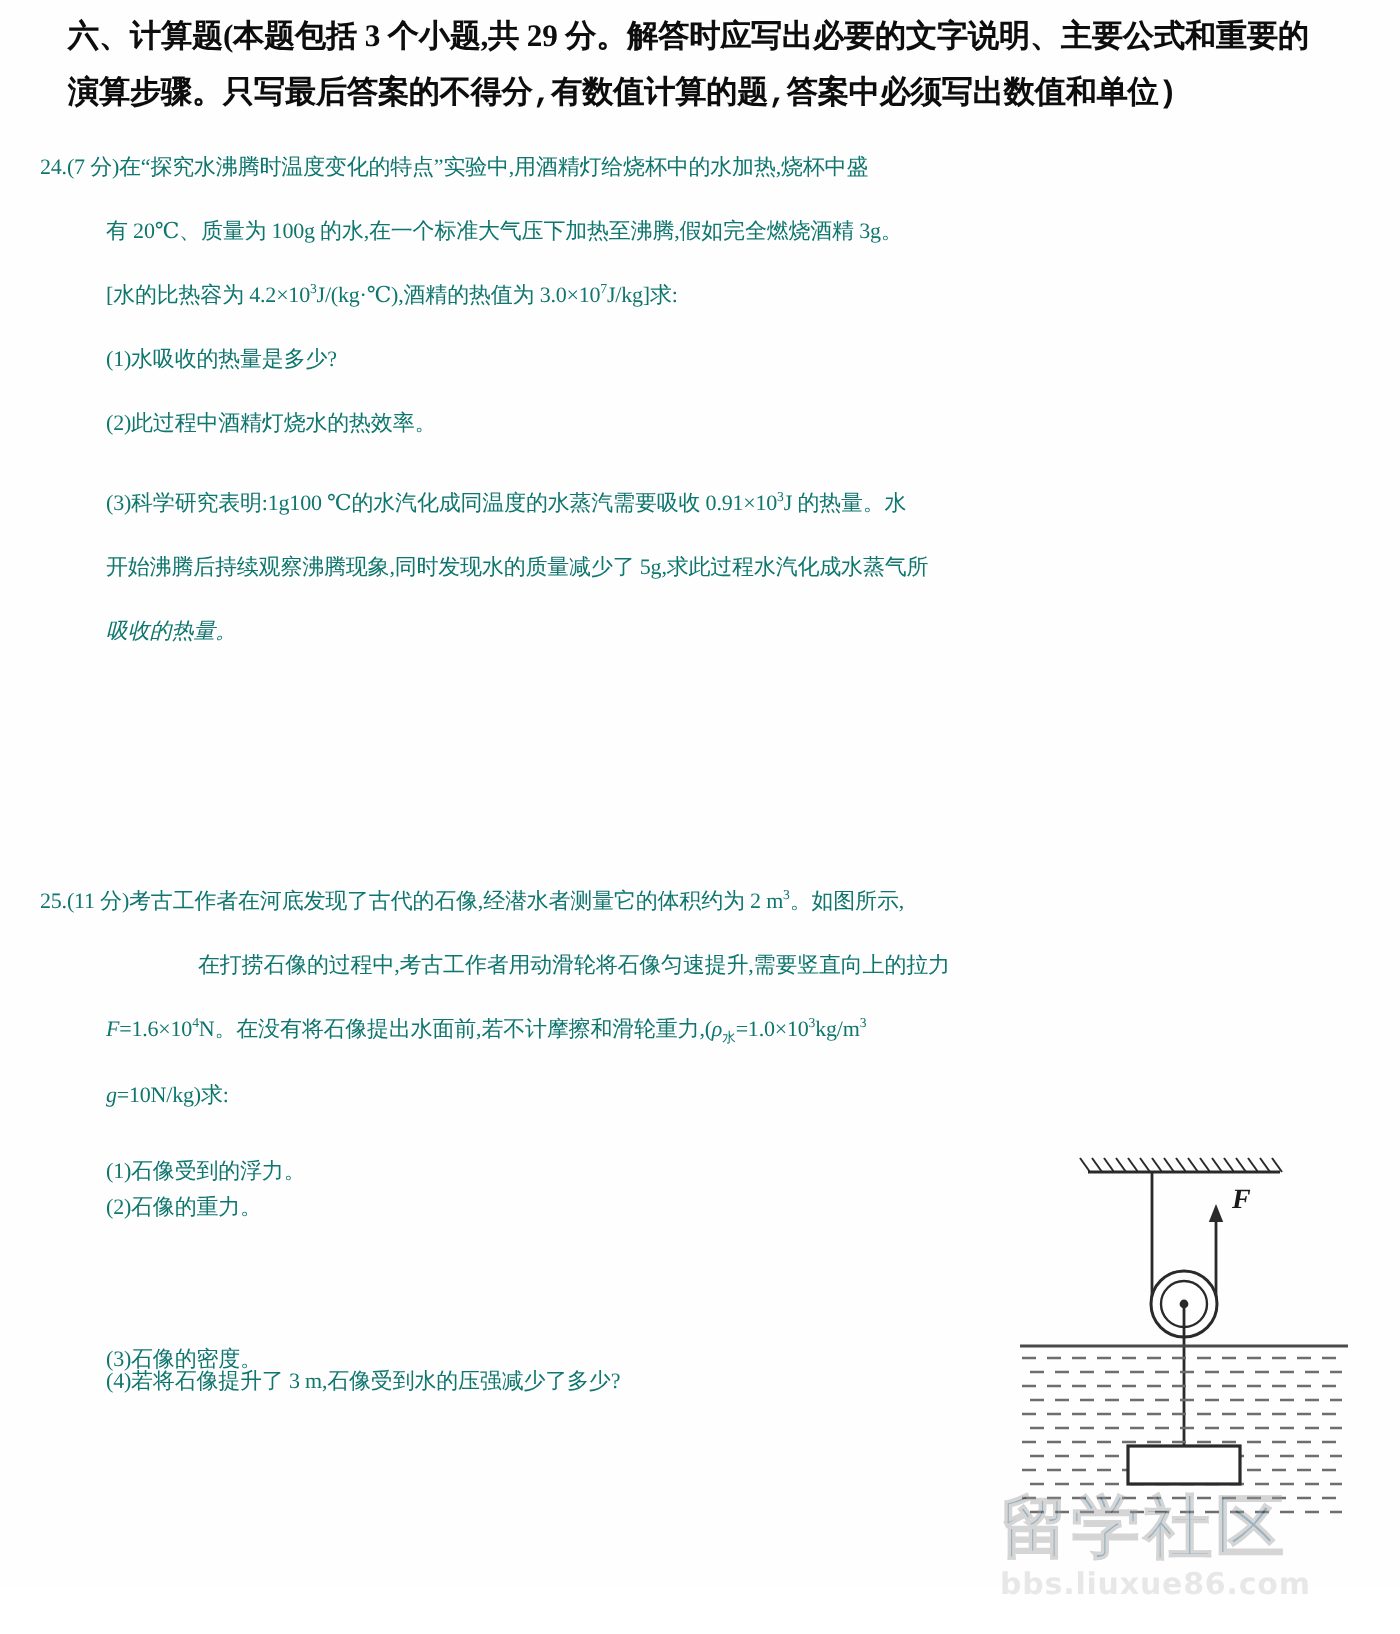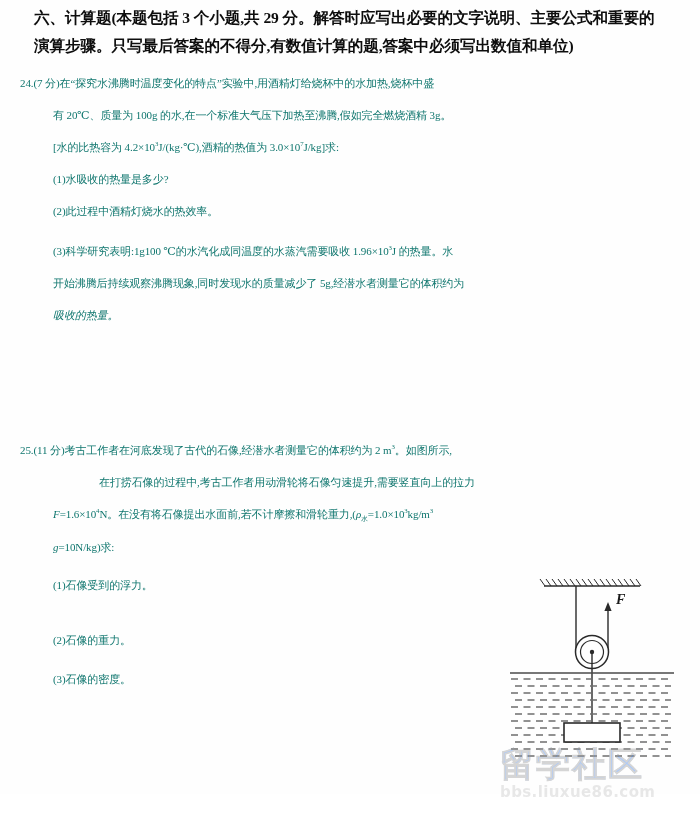--- a/index.html
+++ b/index.html
@@ -52,39 +52,39 @@
     vertical-align: sub;
     line-height: 0;
   }
 
   .ital {
     font-style: italic;
   }
 
   
   #section-header-l1 { left: 34px; top: 8px; }
-  #section-header-l2 { left: 34px; top: 36px; }
+  #section-header-l2 { left: 34px; top: 36px; font-family: Liberation Mono, monospace; }
 
   
   #q24-l1 { left: 20px;  top: 76px; }
   #q24-l2 { left: 53px;  top: 108px; }
   #q24-l3 { left: 53px;  top: 140px; }
   #q24-s1 { left: 53px;  top: 172px; }
   #q24-s2 { left: 53px;  top: 204px; }
   #q24-s3a { left: 53px; top: 244px; }
   #q24-s3b { left: 53px; top: 276px; }
   #q24-s3c { left: 53px; top: 308px; font-style: italic; }
 
   
   #q25-l1 { left: 20px;  top: 443px; }
   #q25-l2 { left: 53px;  top: 475px; margin-left: 46px; }
   #q25-l3 { left: 53px;  top: 507px; }
   #q25-l4 { left: 53px;  top: 540px; }
   #q25-s1 { left: 53px;  top: 578px; }
-  #q25-s2 { left: 53px;  top: 633px; }
+  #q25-s2 { left: 53px;  top: 596px; }
   #q25-s3 { left: 53px;  top: 648px; margin-top: 24px; }
   #q25-s4 { left: 53px;  top: 683px; }
 
   
   #figure {
     position: absolute;
     left: 492px;
     top: 578px;
     width: 200px;
     height: 185px;
@@ -98,21 +98,21 @@
     width: 196px;
     height: 66px;
     pointer-events: none;
     opacity: 0.42;
   }
   #watermark .wm-cn {
     font-family: "DejaVu Sans", sans-serif;
     font-weight: bold;
     font-size: 34px;
     letter-spacing: 2px;
-    color: #3b82f6;
+    color: #0c4a6e;
     line-height: 38px;
     -webkit-text-stroke: 0.6px #9e9e9e;
   }
   #watermark .wm-url {
     font-family: "DejaVu Sans", sans-serif;
     font-weight: bold;
     font-size: 15px;
     letter-spacing: 0.4px;
     color: #c9c9c9;
     line-height: 18px;
@@ -135,42 +135,43 @@
   </div>
 
   <div class="line" id="q24-l3">
     <span>[水的比热容为 4.2×10</span><sup>3</sup><span>J/(kg·℃),酒精的热值为 3.0×10</span><sup>7</sup><span>J/kg]求:</span>
   </div>
 
   <div class="line" id="q24-s1">(1)水吸收的热量是多少?</div>
   <div class="line" id="q24-s2">(2)此过程中酒精灯烧水的热效率。</div>
 
   <div class="line" id="q24-s3a">
-    <span>(3)科学研究表明:1g100 ℃的水汽化成同温度的水蒸汽需要吸收 1.96×10</span><sup>3</sup><span>J 的热量。水</span>
-  </div>
-  <div class="line" id="q24-s3b">开始沸腾后持续观察沸腾现象,同时发现水的质量减少了 5g,经潜水者测量它的体积约为</div>
+    <span>(3)科学研究表明:1g100 ℃的水汽化成同温度的水蒸汽需要吸收 0.91×10</span><sup>3</sup><span>J 的热量。水</span>
+  </div>
+  <div class="line" id="q24-s3b">开始沸腾后持续观察沸腾现象,同时发现水的质量减少了 5g,求此过程水汽化成水蒸气所</div>
   <div class="line" id="q24-s3c">吸收的热量。</div>
 
   <div class="line" id="q25-l1">
     <span class="num">25.</span><span class="num">(11 分)</span><span>考古工作者在河底发现了古代的石像,经潜水者测量它的体积约为 2 m</span><sup>3</sup><span>。如图所示,</span>
   </div>
 
   <div class="line" id="q25-l2">在打捞石像的过程中,考古工作者用动滑轮将石像匀速提升,需要竖直向上的拉力</div>
 
   <div class="line" id="q25-l3">
     <span class="ital">F</span><span>=1.6×10</span><sup>4</sup><span>N。在没有将石像提出水面前,若不计摩擦和滑轮重力,(</span><span class="ital">ρ</span><sub>水</sub><span>=1.0×10</span><sup>3</sup><span>kg/m</span><sup>3</sup>
   </div>
 
   <div class="line" id="q25-l4">
     <span class="ital">g</span><span>=10N/kg)求:</span>
   </div>
 
   <div class="line" id="q25-s1">(1)石像受到的浮力。</div>
   <div class="line" id="q25-s2">(2)石像的重力。</div>
   <div class="line" id="q25-s3">(3)石像的密度。</div>
+  <div class="line" id="q25-s4">(4)若将石像提升了 3 m,石像受到水的压强减少了多少?</div>
 
   <div id="figure">
     <svg width="200" height="185" viewBox="0 0 200 185">
 
       <line x1="52" y1="8" x2="148" y2="8" stroke="#2a2a2a" stroke-width="1.6"></line>
 
       <g stroke="#2a2a2a" stroke-width="1">
         <line x1="53" y1="8" x2="48" y2="1"></line>
         <line x1="59" y1="8" x2="54" y2="1"></line>
         <line x1="65" y1="8" x2="60" y2="1"></line>

